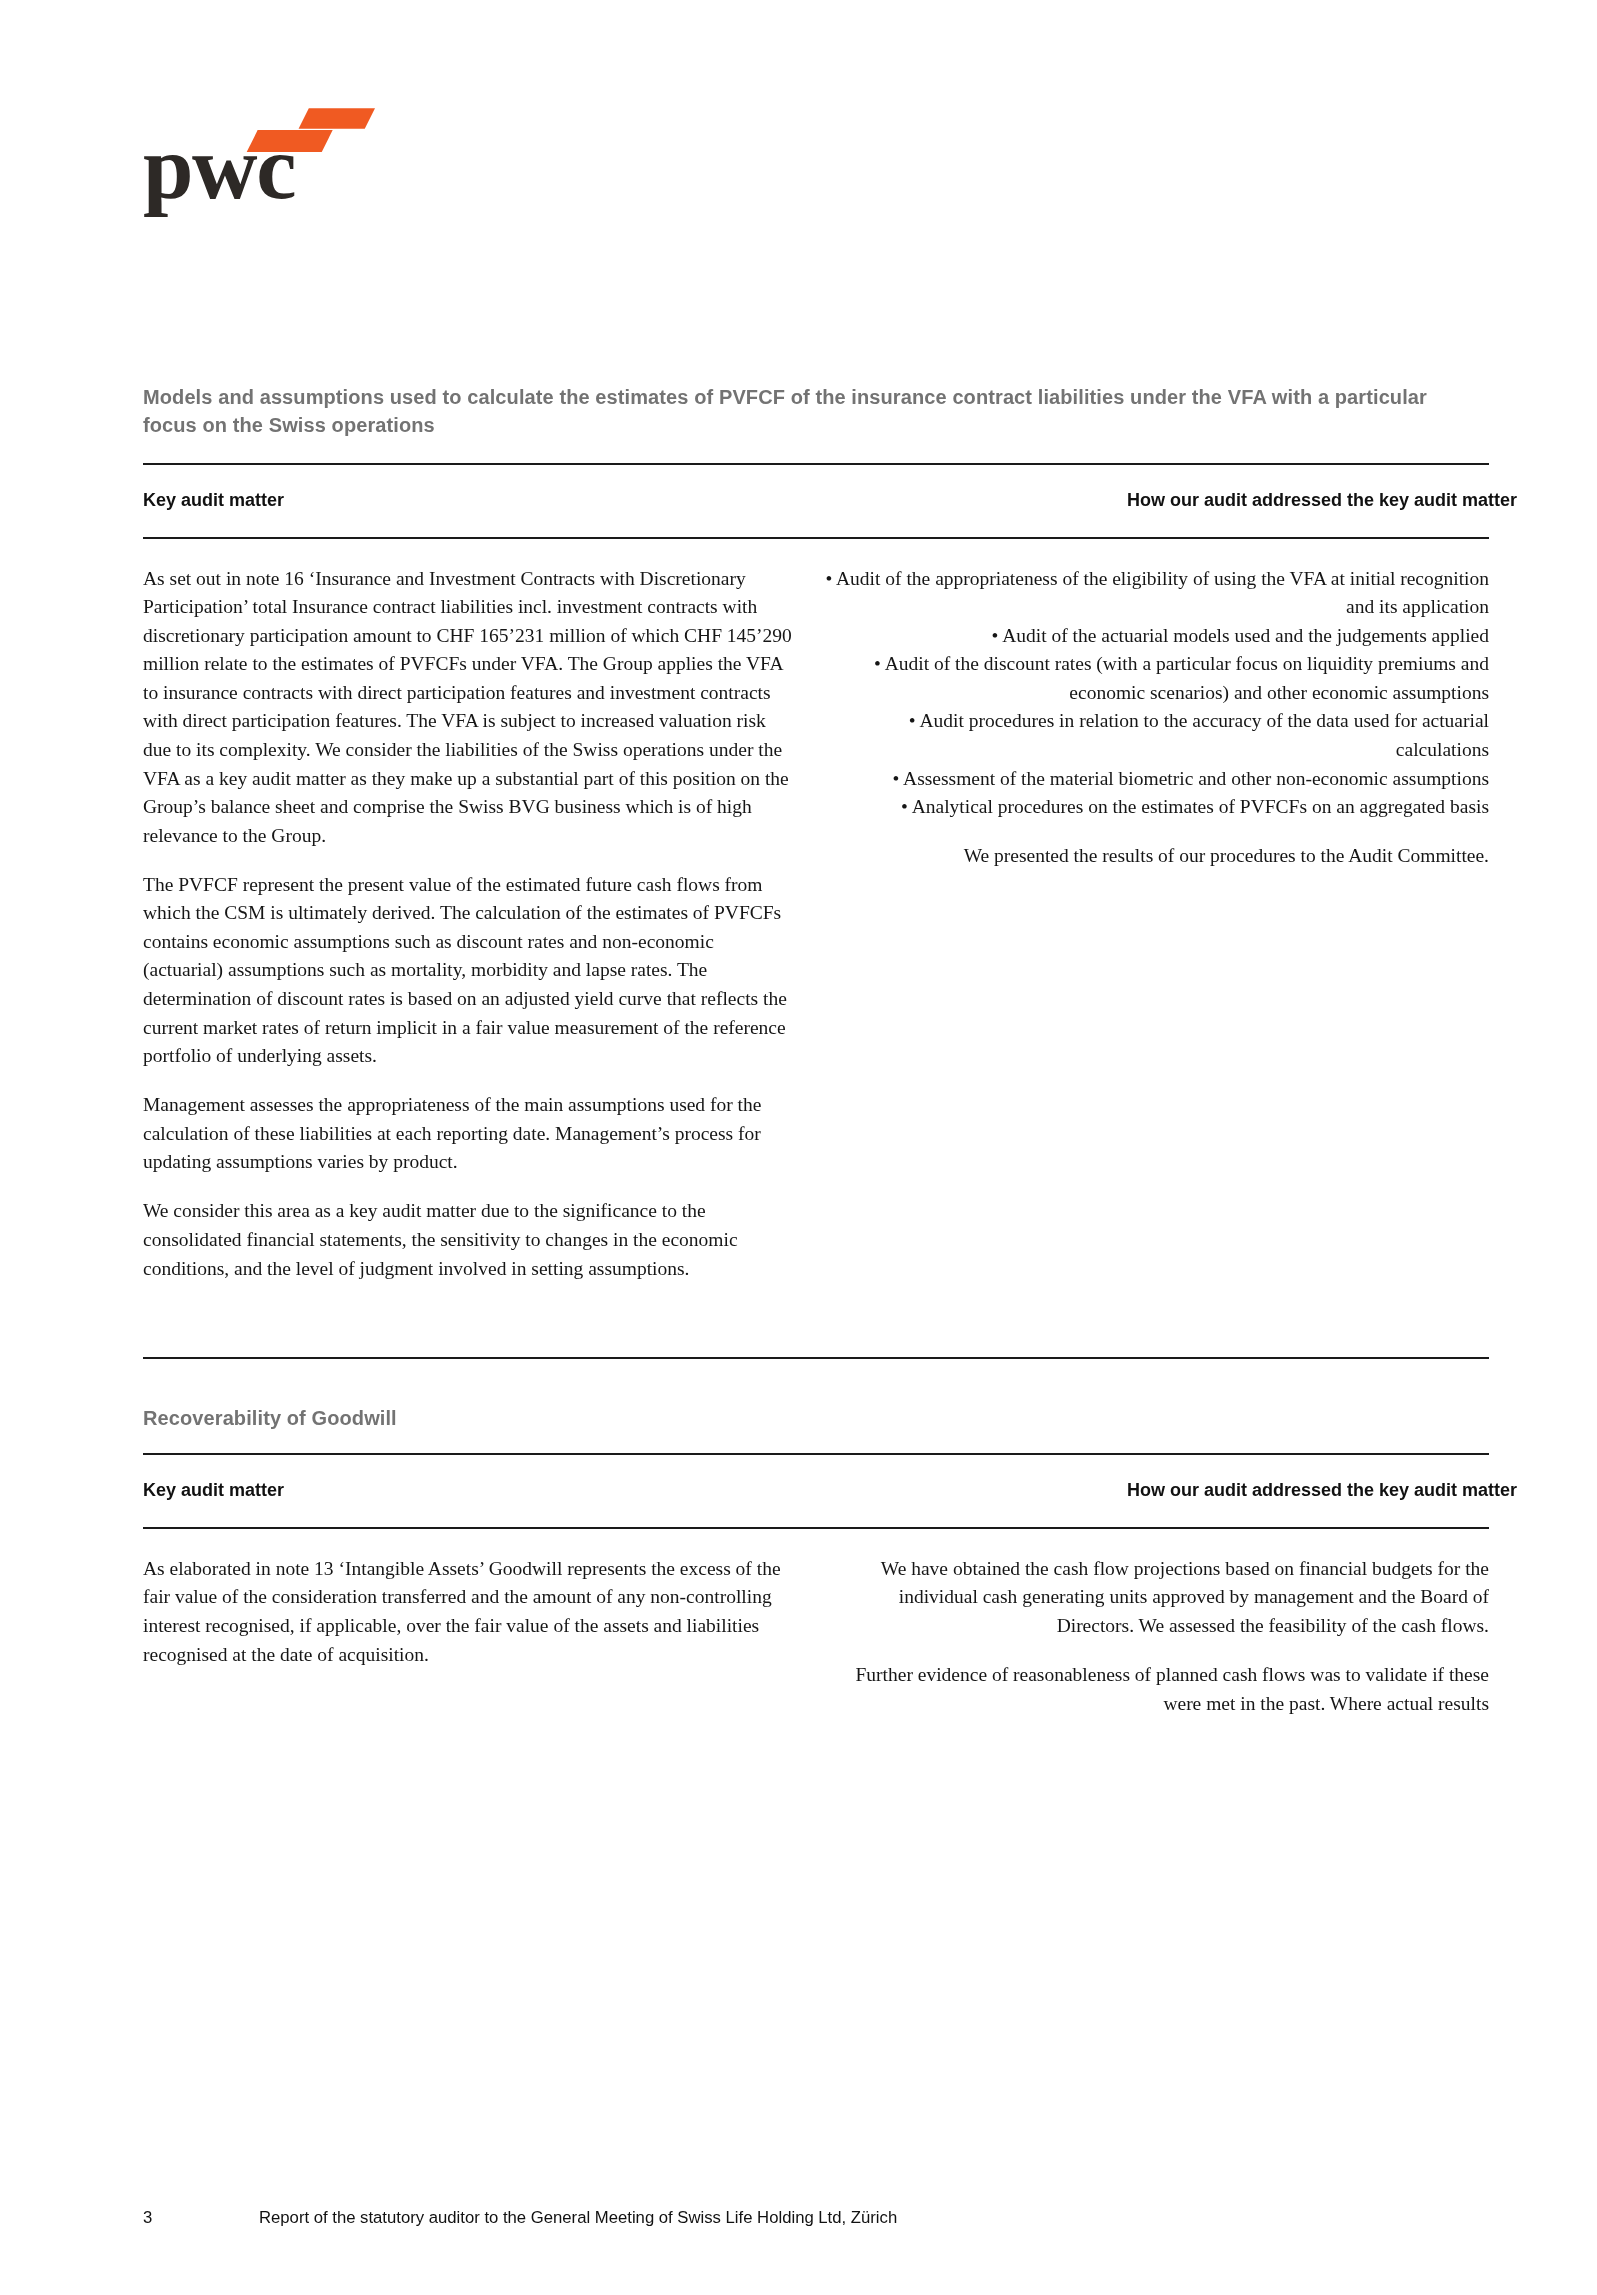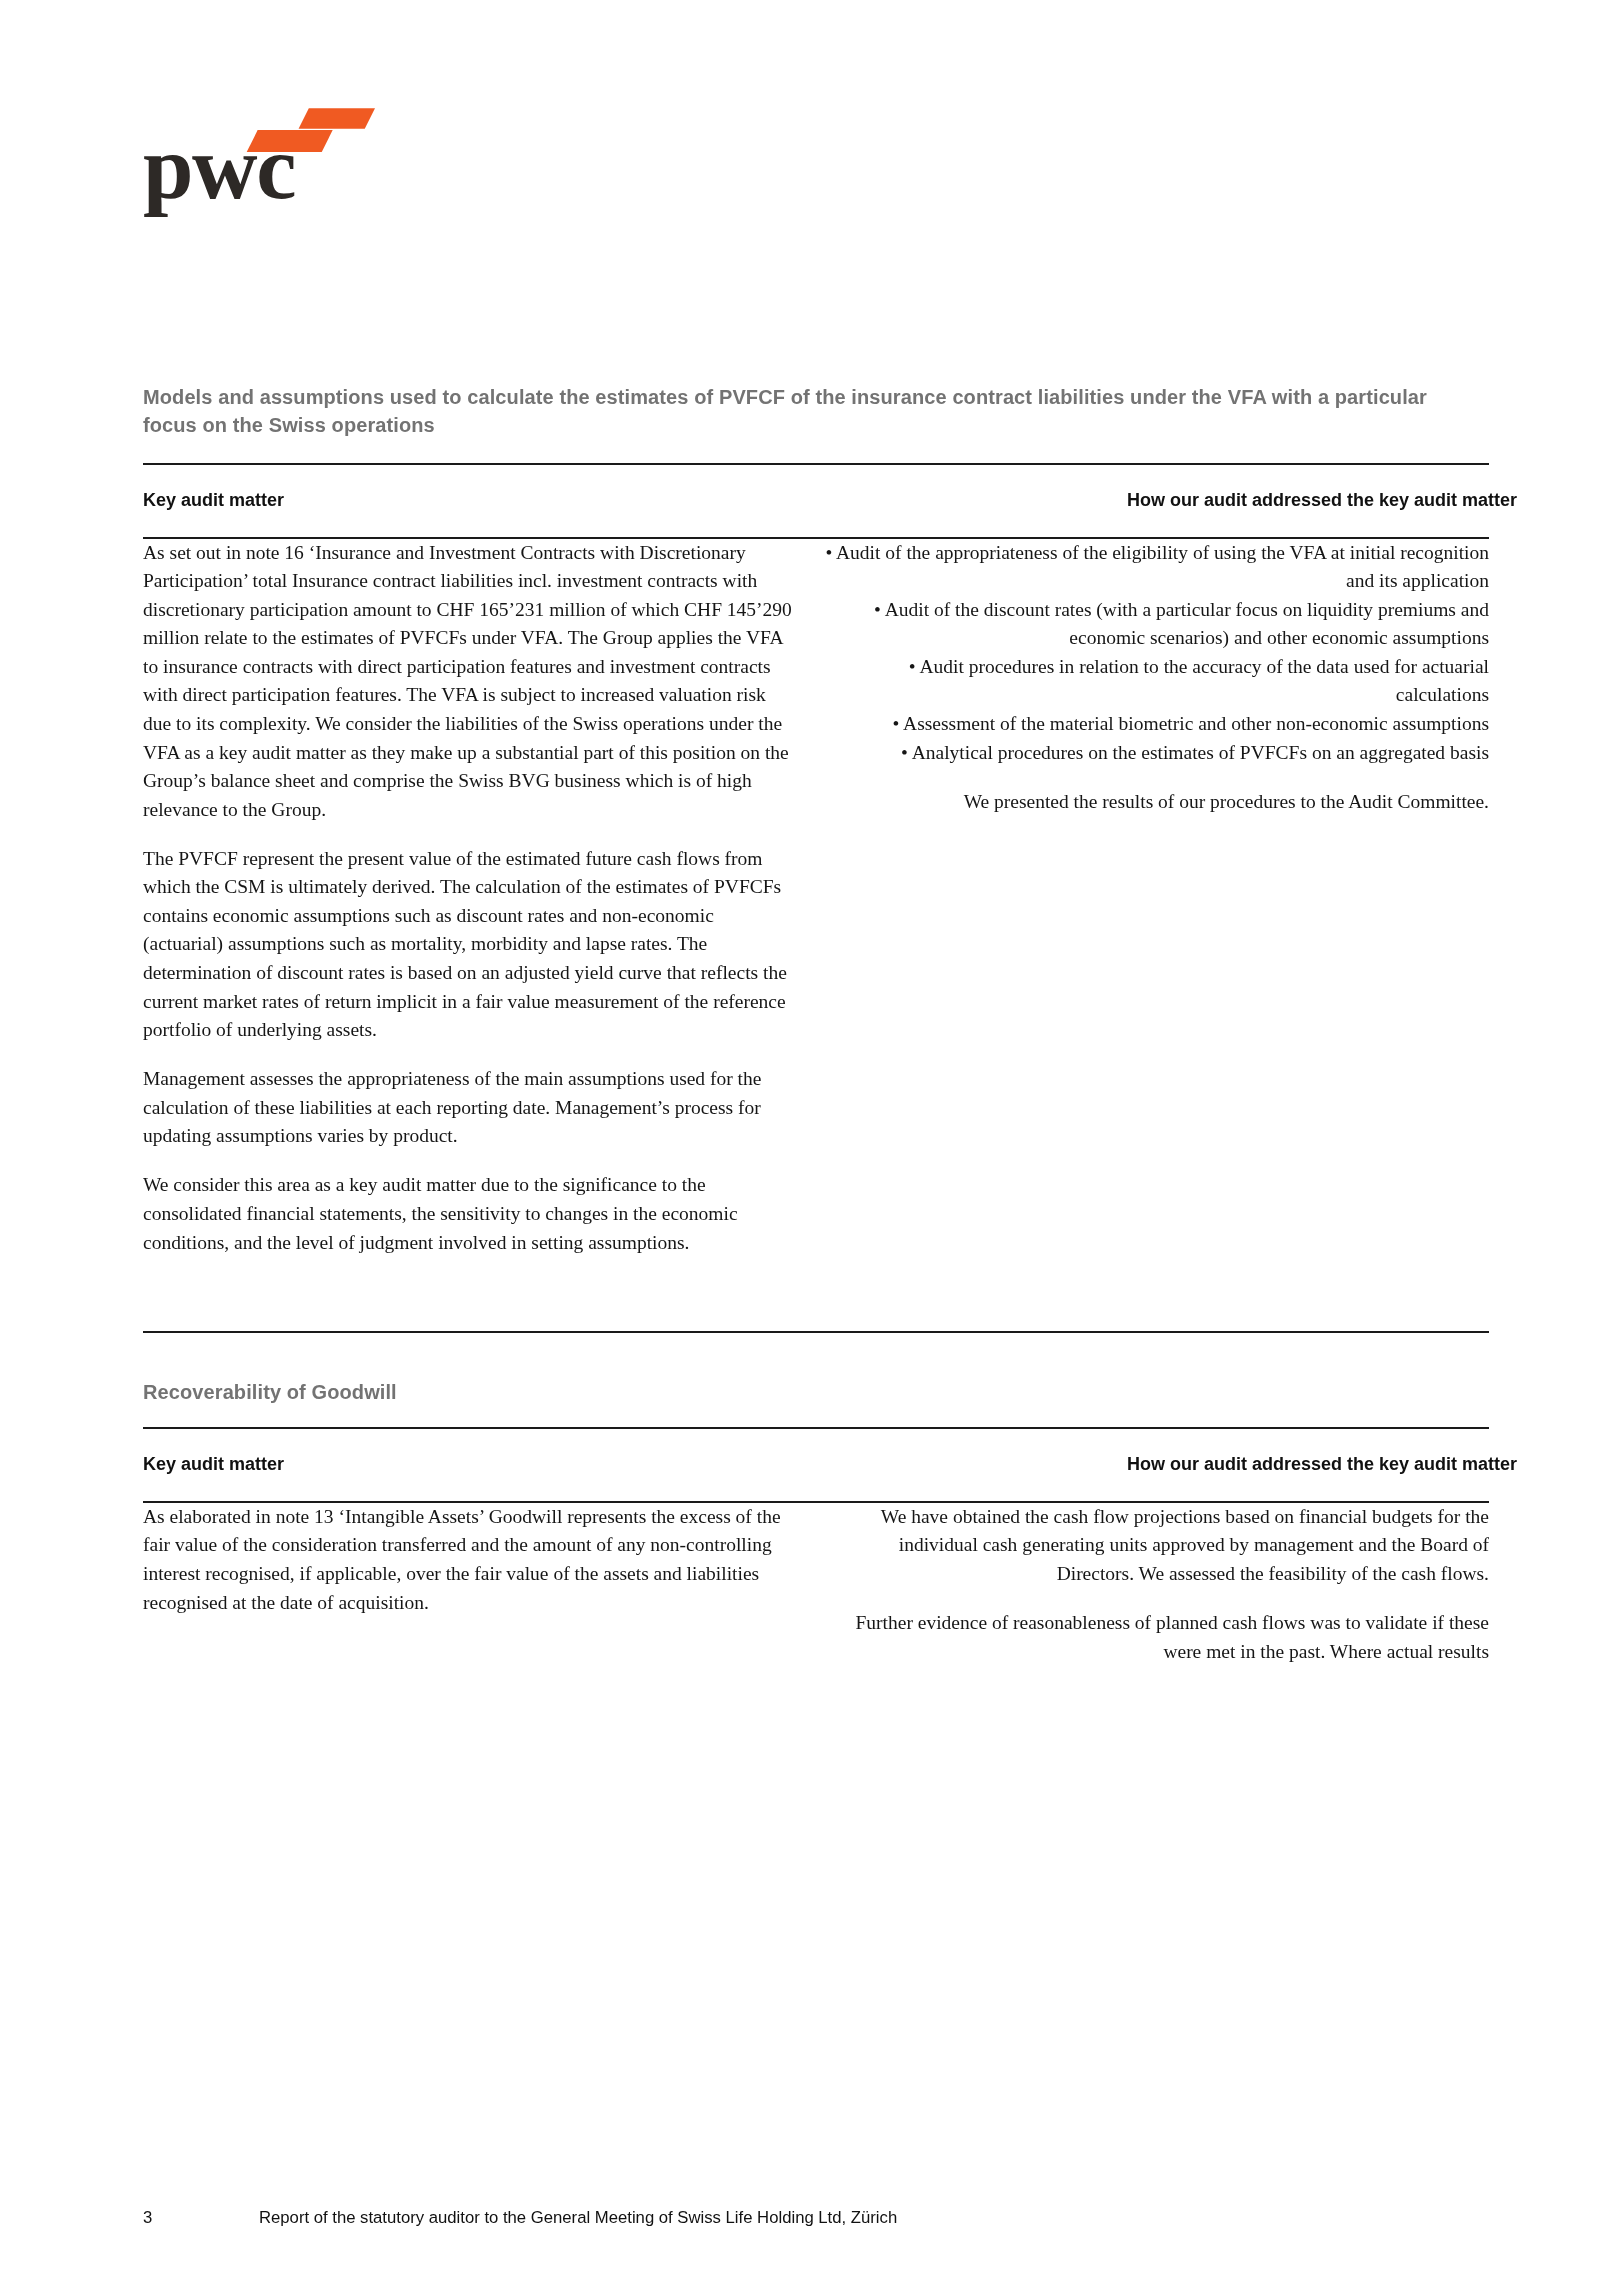--- a/index.html
+++ b/index.html
@@ -66,20 +66,21 @@
     font-weight: bold;
     font-size: 18px;
     line-height: 1.35;
     color: #111111;
   }
   .col-left  { width: 674px; flex: 0 0 674px; padding-right: 24.6px; box-sizing: border-box; }
   .col-right { width: 672px; flex: 0 0 672px; text-align: right; }
 
   .body-row {
     display: flex;
+    padding-top: 26px;
   }
   .col-body {
     font-size: 19.5px;
     line-height: 1.465;
     color: #161616;
   }
   .col-body p {
     margin: 0 0 20.5px 0;
   }
   .col-body p:last-child { margin-bottom: 0; }
@@ -140,20 +141,21 @@
 
       <div class="col-body col-left">
         <p>As set out in note 16 ‘Insurance and Investment Contracts with Discretionary Participation’ total Insurance contract liabilities incl. investment contracts with discretionary participation amount to CHF 165’231 million of which CHF 145’290 million relate to the estimates of PVFCFs under VFA. The Group applies the VFA to insurance contracts with direct participation features and investment contracts with direct participation features. The VFA is subject to increased valuation risk due to its complexity. We consider the liabilities of the Swiss operations under the VFA as a key audit matter as they make up a substantial part of this position on the Group’s balance sheet and comprise the Swiss BVG business which is of high relevance to the Group.</p>
         <p>The PVFCF represent the present value of the estimated future cash flows from which the CSM is ultimately derived. The calculation of the estimates of PVFCFs contains economic assumptions such as discount rates and non-economic (actuarial) assumptions such as mortality, morbidity and lapse rates. The determination of discount rates is based on an adjusted yield curve that reflects the current market rates of return implicit in a fair value measurement of the reference portfolio of underlying assets.</p>
         <p>Management assesses the appropriateness of the main assumptions used for the calculation of these liabilities at each reporting date. Management’s process for updating assumptions varies by product.</p>
         <p>We consider this area as a key audit matter due to the significance to the consolidated financial statements, the sensitivity to changes in the economic conditions, and the level of judgment involved in setting assumptions.</p>
       </div>
 
       <div class="col-body col-right">
         <p class="bullet">• Audit of the appropriateness of the eligibility of using the VFA at initial recognition and its application</p>
+        <p class="bullet">• Audit of the actuarial models used and the judgements applied</p>
         <p class="bullet">• Audit of the discount rates (with a particular focus on liquidity premiums and economic scenarios) and other economic assumptions</p>
         <p class="bullet">• Audit procedures in relation to the accuracy of the data used for actuarial calculations</p>
         <p class="bullet">• Assessment of the material biometric and other non-economic assumptions</p>
         <p class="bullet-last">• Analytical procedures on the estimates of PVFCFs on an aggregated basis</p>
         <p>We presented the results of our procedures to the Audit Committee.</p>
       </div>
 
     </div>
   </div>
 

